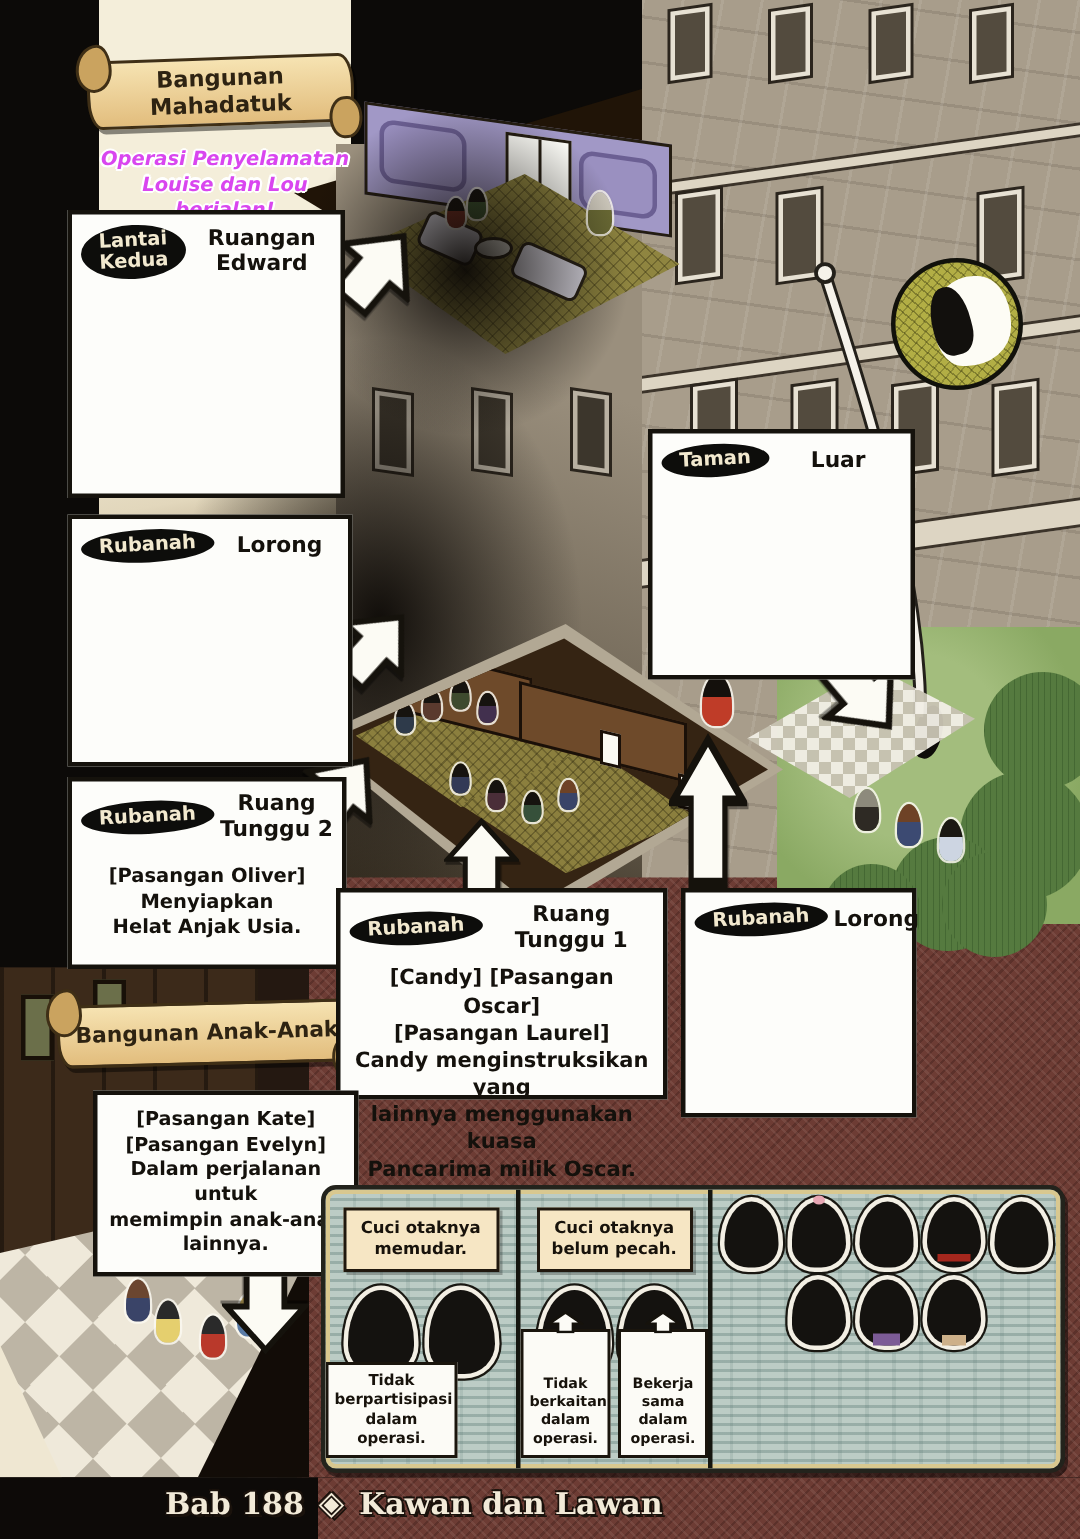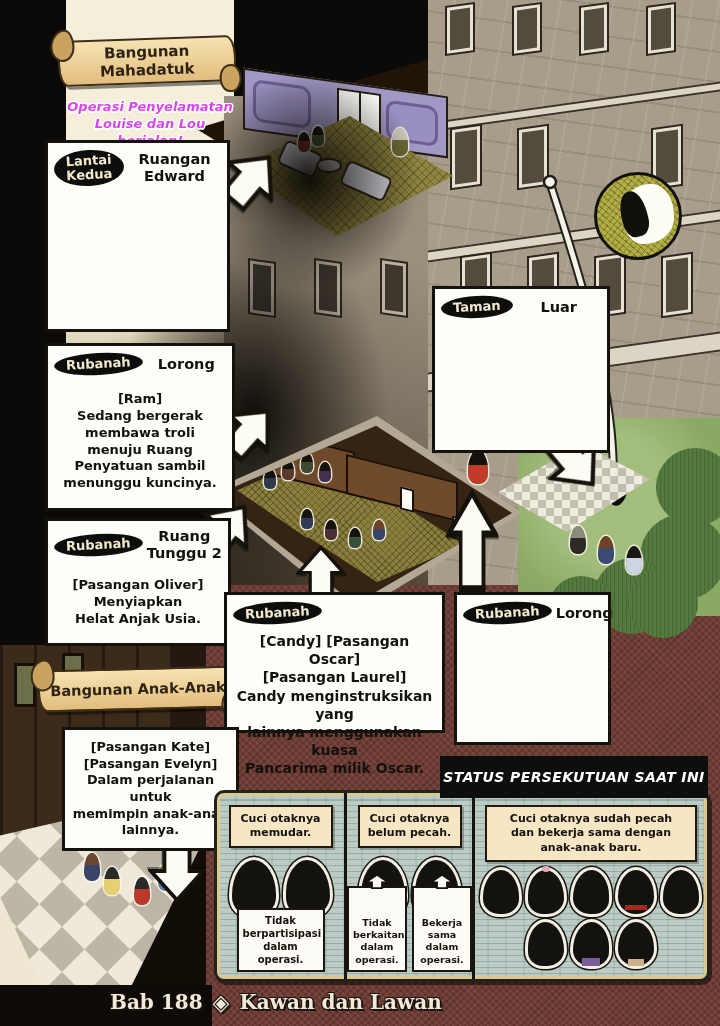--- a/index.html
+++ b/index.html
@@ -146,21 +146,21 @@
     white-space:pre-line;color:#17120b;box-shadow:2px 2px 0 rgba(0,0,0,.25);}
   .figs{display:flex;flex-wrap:wrap;justify-content:center;gap:9px 10px;margin-top:12px;width:100%;padding:0 8px;}
   .sb-col3 .figs{gap:8px 9px;margin-top:8px;}
   .sil{width:44px;height:56px;background:#14120f;box-shadow:0 0 0 3px #f3efe4,0 0 0 4.5px #191711;position:relative;}
   .sb-col3 .sil{width:36px;height:44px;}
   .sb-col3 .sil:nth-child(2)::before{content:"";position:absolute;left:50%;top:-4px;width:8px;height:6px;
     margin-left:-4px;border-radius:50%;background:#e8a7b4;}
   .sb-col3 .sil:nth-child(4)::after{content:"";position:absolute;left:20%;bottom:4px;width:60%;height:5px;background:#a5271d;}
   .sb-col3 .sil:nth-child(7)::after{content:"";position:absolute;left:25%;bottom:0;width:50%;height:8px;background:#7c5b96;}
   .sb-col3 .sil:nth-child(8)::after{content:"";position:absolute;left:28%;bottom:0;width:44%;height:7px;background:#cdb089;}
-  .col-footer{position:absolute;bottom:7px;left:0;right:0;display:flex;justify-content:center;gap:5px;}
+  .col-footer{position:absolute;bottom:7px;left:0;right:0;display:flex;justify-content:flex-start;gap:5px;}
   .label-box{position:relative;background:#fcfbf6;border:2px solid #1a150d;padding:4px 4px;
     font-size:9.5px;font-weight:bold;text-align:center;line-height:1.3;white-space:pre-line;color:#17120b;z-index:1;}
   .sb-col1 .label-box{width:88px;font-size:10px;}
   .sb-col2 .label-box{width:60px;}
   .mini-arrow{position:absolute;left:50%;top:-14px;width:24px;height:15px;margin-left:-12px;}
 
   
   .footer-bar{position:absolute;left:0;top:985px;width:720px;height:41px;background:#0d0a08;z-index:7;}
   .footer-maroon{position:absolute;left:212px;top:0;width:508px;height:41px;
     background-color:var(--maroon-bg,#6d3c34);
@@ -331,26 +331,20 @@
       <div class="loc">Ruangan
 Edward</div>
     </div>
   </div>
 
   <div class="callout" style="left:45px;top:343px;width:190px;height:168px;">
     <div class="callout-head">
       <div class="badge">Rubanah</div>
       <div class="loc">Lorong</div>
     </div>
-    <div class="callout-body">[Ram]
-Sedang bergerak
-membawa troli
-menuju Ruang
-Penyatuan sambil
-menunggu kuncinya.</div>
   </div>
 
   <div class="callout" style="left:45px;top:518px;width:186px;height:128px;">
     <div class="callout-head">
       <div class="badge">Rubanah</div>
       <div class="loc">Ruang
 Tunggu 2</div>
     </div>
     <div class="callout-body">[Pasangan Oliver]
 Menyiapkan
@@ -360,20 +354,21 @@
   <div class="callout" style="left:432px;top:286px;width:178px;height:167px;">
     <div class="callout-head">
       <div class="badge">Taman</div>
       <div class="loc">Luar</div>
     </div>
   </div>
 
   <div class="callout" style="left:224px;top:592px;width:221px;height:141px;">
     <div class="callout-head">
       <div class="badge">Rubanah</div>
+      <div class="loc">Ruang Tunggu 1</div>
     </div>
     <div class="callout-body" style="font-size:14px;">[Candy] [Pasangan Oscar]
 [Pasangan Laurel]
 Candy menginstruksikan yang
 lainnya menggunakan kuasa
 Pancarima milik Oscar.</div>
   </div>
 
   <div class="callout" style="left:454px;top:592px;width:157px;height:153px;">
     <div class="callout-head">
@@ -384,21 +379,20 @@
 
   <div class="callout" style="left:62px;top:727px;width:177px;height:124px;">
     <div class="callout-body" style="font-size:12.8px;">[Pasangan Kate]
 [Pasangan Evelyn]
 Dalam perjalanan untuk
 memimpin anak-anak
 lainnya.</div>
   </div>
 
   <div class="status-wrap">
-    <div class="status-header">STATUS PERSEKUTUAN SAAT INI</div>
     <div class="status-board">
       <div class="sb-col sb-col1">
         <div class="col-header" style="width:104px;">Cuci otaknya
 memudar.</div>
         <div class="figs">
             <div class="sil" style="border-radius: 50% 50% 44% 44% / 62% 62% 34% 34%;"></div>
             <div class="sil" style="border-radius: 48% 52% 46% 42% / 58% 64% 36% 32%;"></div>
           </div>
         <div class="col-footer">
           <div class="label-box">Tidak
@@ -424,23 +418,20 @@
           <div class="label-box">
             <svg class="mini-arrow" viewBox="0 0 24 16" preserveAspectRatio="none">
                 <polygon points="12,1 23,9 17,9 17,15 7,15 7,9 1,9" fill="#fcfbf6" stroke="#15120c" stroke-width="1.8"></polygon>
               </svg>
             <span>Bekerja sama
 dalam operasi.</span>
           </div>
         </div>
       </div>
       <div class="sb-col sb-col3">
-        <div class="col-header" style="width:212px;">Cuci otaknya sudah pecah
-dan bekerja sama dengan
-anak-anak baru.</div>
         <div class="figs">
             <div class="sil" style="border-radius: 50% 50% 44% 44% / 62% 62% 34% 34%;"></div>
             <div class="sil" style="border-radius: 48% 52% 46% 42% / 58% 64% 36% 32%;"></div>
             <div class="sil" style="border-radius: 52% 48% 42% 46% / 64% 58% 32% 36%;"></div>
             <div class="sil" style="border-radius: 50% 50% 48% 48% / 60% 60% 38% 38%;"></div>
             <div class="sil" style="border-radius: 50% 50% 44% 44% / 62% 62% 34% 34%;"></div>
             <div class="sil" style="border-radius: 48% 52% 46% 42% / 58% 64% 36% 32%;"></div>
             <div class="sil" style="border-radius: 52% 48% 42% 46% / 64% 58% 32% 36%;"></div>
             <div class="sil" style="border-radius: 50% 50% 48% 48% / 60% 60% 38% 38%;"></div>
           </div>

